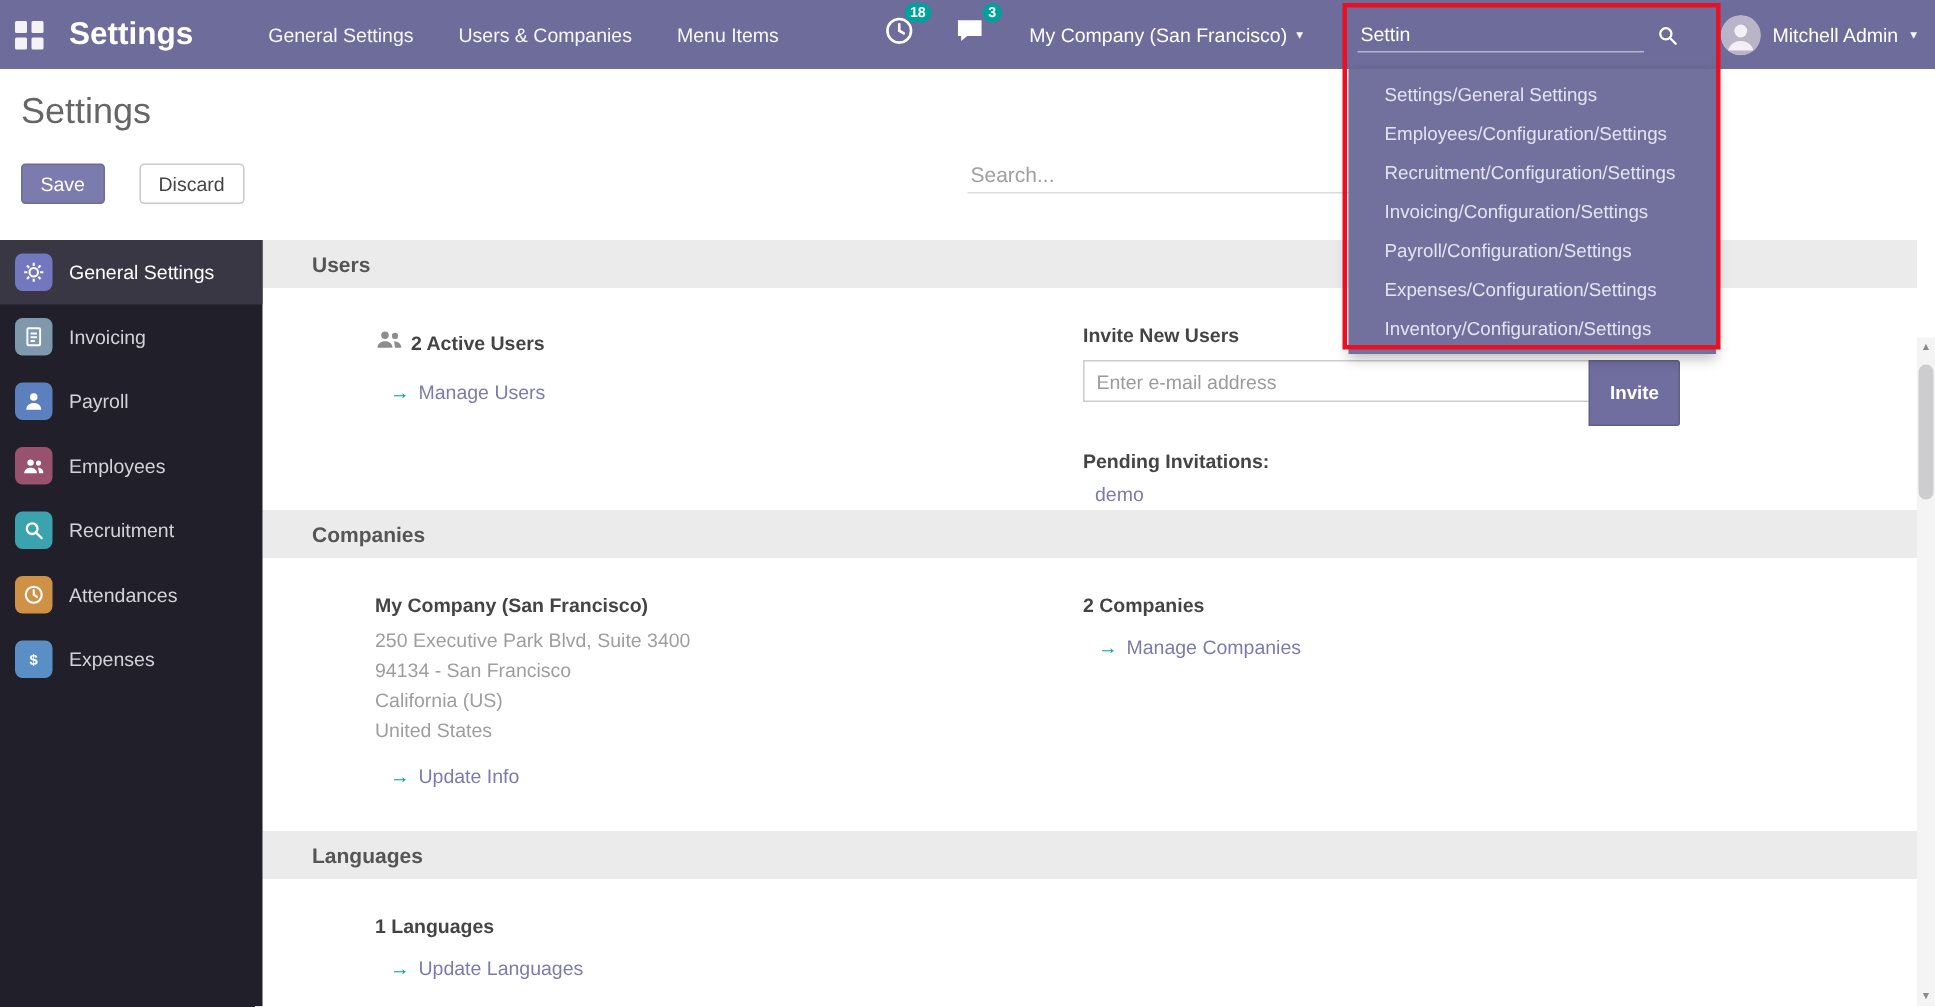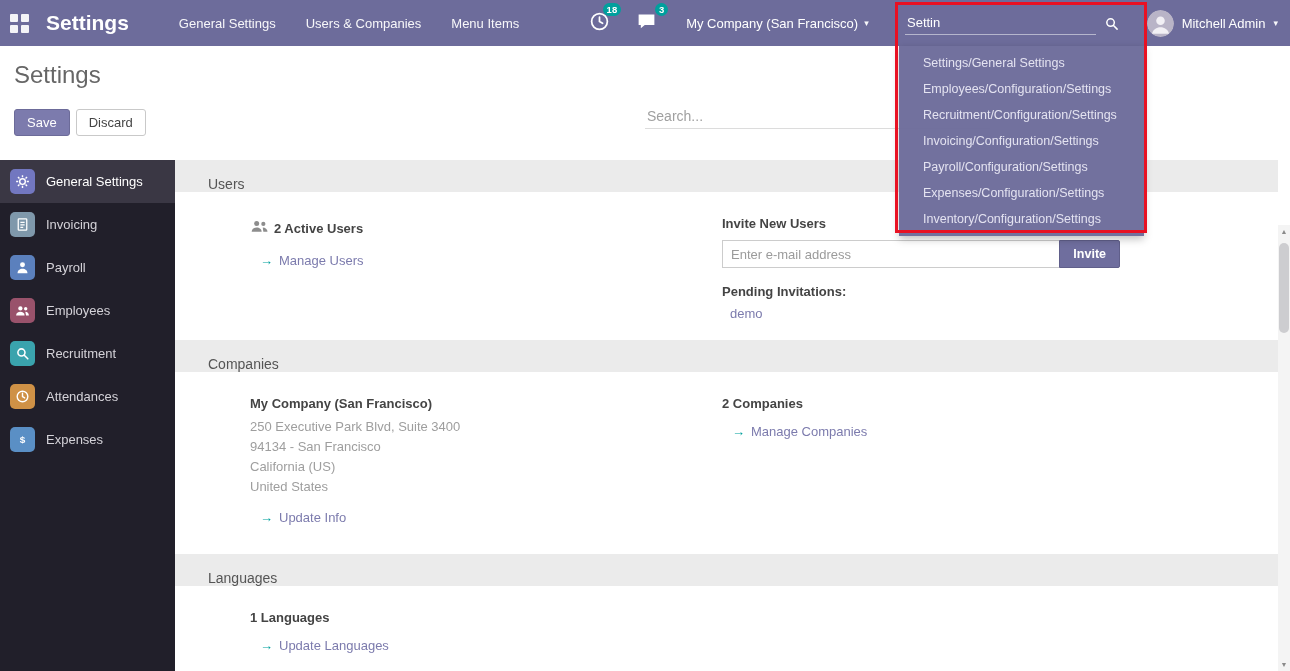--- a/index.html
+++ b/index.html
@@ -21,21 +21,21 @@
            font-size: 9.5px; font-weight: bold; border-radius: 8px; padding: 1px 4px; line-height: 11px; }
   .company-switcher { font-size: 13px; margin: 0 16px; display: flex; align-items: center; gap: 6px; cursor: pointer; white-space: nowrap; }
   .search-spacer { width: 262px; }
   .user-menu { display: flex; align-items: center; gap: 8px; font-size: 13px; cursor: pointer; white-space: nowrap; }
   .avatar { width: 27px; height: 27px; border-radius: 50%; overflow: hidden; display: block; }
   .caret { font-size: 9px; opacity: .95; }
 
   
   .control-panel { position: absolute; top: 46px; left: 0; right: 0; height: 114px; background: #fff; z-index: 4; }
   .cp-title { position: absolute; left: 14px; top: 15px; font-size: 24px; font-weight: 500; color: #666; }
-  .cp-buttons { position: absolute; left: 14px; top: 63px; display: flex; gap: 6px; }
+  .cp-buttons { position: absolute; left: 14px; top: 63px; display: flex; gap: 23px; }
   .btn { font-size: 13px; padding: 5px 12px; border-radius: 3px; border: 1px solid transparent; cursor: pointer; font-family: inherit; }
   .btn-primary { background: #7c7bad; border-color: #6c6b99; color: #fff; }
   .btn-secondary { background: #fff; border-color: #c9c9c9; color: #444; }
   .cp-search { position: absolute; left: 645px; top: 58px; width: 345px; }
   .cp-search input { width: 100%; border: none; border-bottom: 1px solid #dcdcdc; font-size: 14px;
                      padding: 4px 2px; color: #444; outline: none; background: transparent; font-family: inherit; }
   .cp-search input::placeholder { color: #a0a0a0; }
 
   
   .sidebar { position: absolute; top: 160px; left: 0; bottom: 0; width: 175px; background: #211f2a; z-index: 5; }
@@ -48,39 +48,39 @@
   .ic-inventory   { background: #b98e54; }
   .ic-invoicing   { background: #7f98ab; }
   .ic-payroll     { background: #5b80bd; }
   .ic-employees   { background: #99526b; }
   .ic-recruitment { background: #3aa3ad; }
   .ic-attendances { background: #cf9146; }
   .ic-expenses    { background: #5a8fc5; }
 
   
   .content { position: absolute; top: 160px; left: 175px; right: 12px; bottom: 0; background: #fff; overflow: hidden; }
-  .section-header { height: 32px; background: #ebebeb; display: flex; align-items: flex-end;
-                    padding-left: 33px; font-size: 14px; font-weight: normal; color: #555; }
+  .section-header { height: 32px; background: #ebebeb; display: flex; align-items: center;
+                    padding-left: 33px; font-size: 14px; font-weight: bold; color: #555; }
   .section-body { padding: 24px 20px 24px 75px; display: flex; }
   .users-body { height: 148px; }
   .companies-body { height: 182px; }
   .col-left { width: 472px; flex: 0 0 472px; }
   .col-right { flex: 1; max-width: 420px; }
   .bold-text { font-weight: bold; color: #444; font-size: 13px; }
   .row-icon-text { display: flex; align-items: center; gap: 4px; }
   .link { display: inline-flex; align-items: center; gap: 6px; margin-top: 13px; margin-left: 10px;
           color: #7c7bad; font-size: 13px; cursor: pointer; text-decoration: none; }
   .arrow { color: #00a09d; font-weight: bold; font-size: 13px; }
   .addr { color: #9e9e9e; font-size: 13px; line-height: 20px; margin-top: 6px; }
   .invite-row { display: flex; margin-top: 9px; width: 398px; }
   .invite-row input { flex: 1; border: 1px solid #ccc; border-right: none; padding: 4px 8px;
                       font-size: 13px; color: #555; outline: none; height: 28px; font-family: inherit; }
   .invite-row input::placeholder { color: #9b9b9b; }
   .btn-invite { background: #6f6e9e; color: #fff; border: 1px solid #605f8a; font-size: 12.5px;
-                font-weight: bold; padding: 0 13px; height: 28px; cursor: pointer; border-radius: 0 2px 2px 0; font-family: inherit; text-align: center; }
+                font-weight: bold; padding: 0 13px; height: 44px; cursor: pointer; border-radius: 0 2px 2px 0; font-family: inherit; text-align: center; }
   .pending-label { margin-top: 16px; }
   .plain-link { display: inline-block; margin-top: 7px; margin-left: 8px; color: #7c7bad;
                 font-size: 13px; cursor: pointer; text-decoration: none; }
 
   
   .scrollbar { position: absolute; top: 225px; right: 0; bottom: 0; width: 12px; background: #f4f4f4; z-index: 8; }
   .sb-arrow { position: absolute; left: 0; width: 12px; text-align: center; font-size: 7px; color: #8a8a8a; cursor: pointer; }
   .sb-up { top: 3px; }
   .sb-down { bottom: 3px; }
   .sb-thumb { position: absolute; top: 18px; left: 1px; width: 10px; height: 90px; background: #cdcdd0; border-radius: 5px; cursor: grab; }

